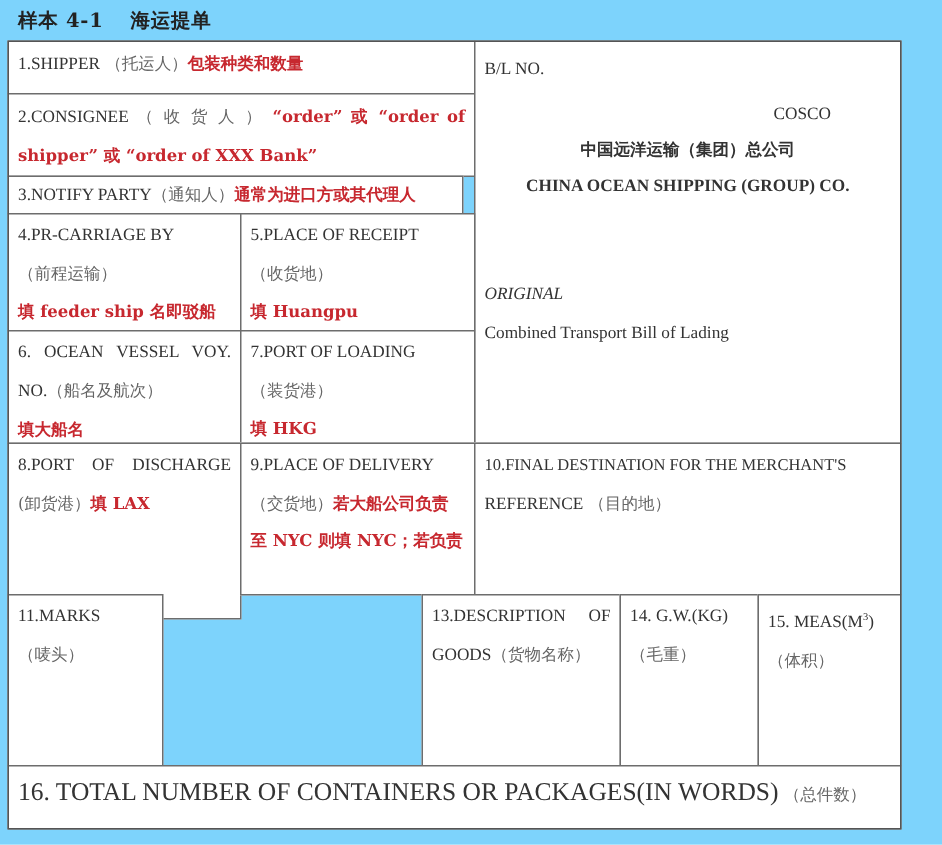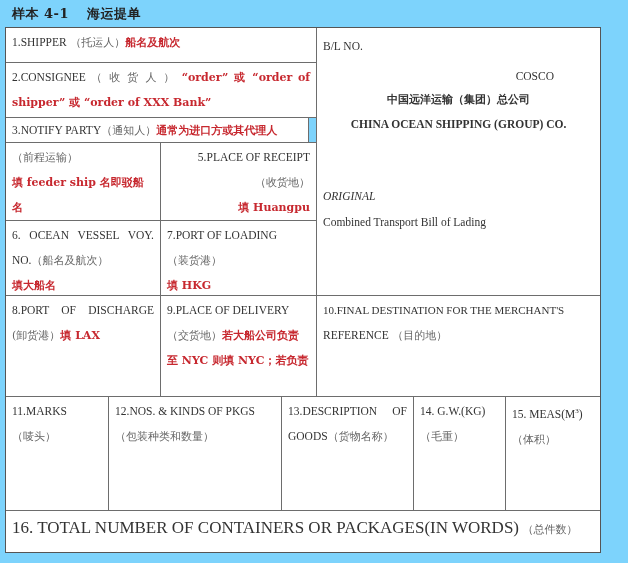--- a/index.html
+++ b/index.html
@@ -39,21 +39,21 @@
 <body>
 
 <div class="paper">
 
   <div class="title">
     <span>样本 4-1</span><span class="gap"></span><span>海运提单</span>
   </div>
 
   <div class="cell" style="left:5px; top:27px; width:312px; height:36px;">
     <span class="en">1.SHIPPER</span>
-    <span class="cn">（托运人）</span><span class="red">船名及航次</span>
+    <span class="cn">（托运人）</span><span class="red">包装种类和数量</span>
   </div>
 
   <div class="cell" style="left:5px; top:62px; width:312px; height:56px; line-height:25px;">
     <span class="just">
       <span class="en">2.CONSIGNEE</span>
       <span class="cn">（ 收 货 人 ）</span>
       <span class="red">“order”  或 “order of</span>
     </span>
     <span class="red">shipper” 或 “order of XXX Bank”</span>
   </div>
@@ -65,24 +65,25 @@
   <div class="cell" style="left:316px; top:27px; width:285px; height:269px; line-height:20px; padding-top:8px;">
     <div class="en">B/L NO.</div>
     <div class="en" style="text-align:right; padding-right:40px; margin-top:10px;">COSCO</div>
     <div class="center" style="font-weight:bold; color:#333; margin-top:4px;">中国远洋运输（集团）总公司</div>
     <div class="center en" style="font-weight:bold; margin-top:4px;">CHINA OCEAN SHIPPING (GROUP) CO.</div>
     <div class="en ital" style="margin-top:52px;">ORIGINAL</div>
     <div class="en" style="margin-top:6px;">Combined Transport Bill of Lading</div>
   </div>
 
   <div class="cell" style="left:5px; top:142px; width:156px; height:79px;">
+    <div class="en">4.PR-CARRIAGE BY</div>
     <div class="cn">（前程运输）</div>
     <div class="red">填 feeder ship 名即驳船名</div>
   </div>
-  <div class="cell" style="left:160px; top:142px; width:157px; height:79px;text-align:right;">
+  <div class="cell" style="left:160px; top:142px; width:157px; height:79px;">
     <div class="en">5.PLACE OF RECEIPT</div>
     <div class="cn">（收货地）</div>
     <div class="red">填 Huangpu</div>
   </div>
 
   <div class="cell" style="left:5px; top:220px; width:156px; height:76px;">
     <div class="en just">6. OCEAN VESSEL VOY.</div>
     <div><span class="en">NO.</span><span class="cn">（船名及航次）</span></div>
     <div class="red">填大船名</div>
   </div>
@@ -104,24 +105,20 @@
   <div class="cell" style="left:316px; top:295px; width:285px; height:102px;">
     <div class="en" style="white-space:nowrap; font-size:11px;">10.FINAL DESTINATION FOR THE MERCHANT'S</div>
     <div><span class="en">REFERENCE</span> <span class="cn">（目的地）</span></div>
     <div class="red" style="white-space:nowrap; font-size:10.5px;margin-top:43px;">仅当该 B/L 被用作全程转运时才填此栏（填 NYC）</div>
   </div>
 
   <div class="cell" style="left:5px; top:396px; width:104px; height:115px;">
     <div class="en">11.MARKS</div>
     <div class="cn">（唛头）</div>
   </div>
-  <div class="cell" style="left:108px; top:396px; width:174px; height:115px;">
-    <div class="en" style="white-space:nowrap;">12.NOS. &amp; KINDS OF PKGS</div>
-    <div class="cn">（包装种类和数量）</div>
-  </div>
   <div class="cell" style="left:281px; top:396px; width:133px; height:115px;">
     <div class="en just">13.DESCRIPTION OF</div>
     <div><span class="en">GOODS</span><span class="cn">（货物名称）</span></div>
   </div>
   <div class="cell" style="left:413px; top:396px; width:93px; height:115px;">
     <div class="en">14. G.W.(KG)</div>
     <div class="cn">（毛重）</div>
   </div>
   <div class="cell" style="left:505px; top:396px; width:96px; height:115px;">
     <div class="en"><span>15. MEAS(M</span><sup style="font-size:7px;">3</sup><span>)</span></div>

